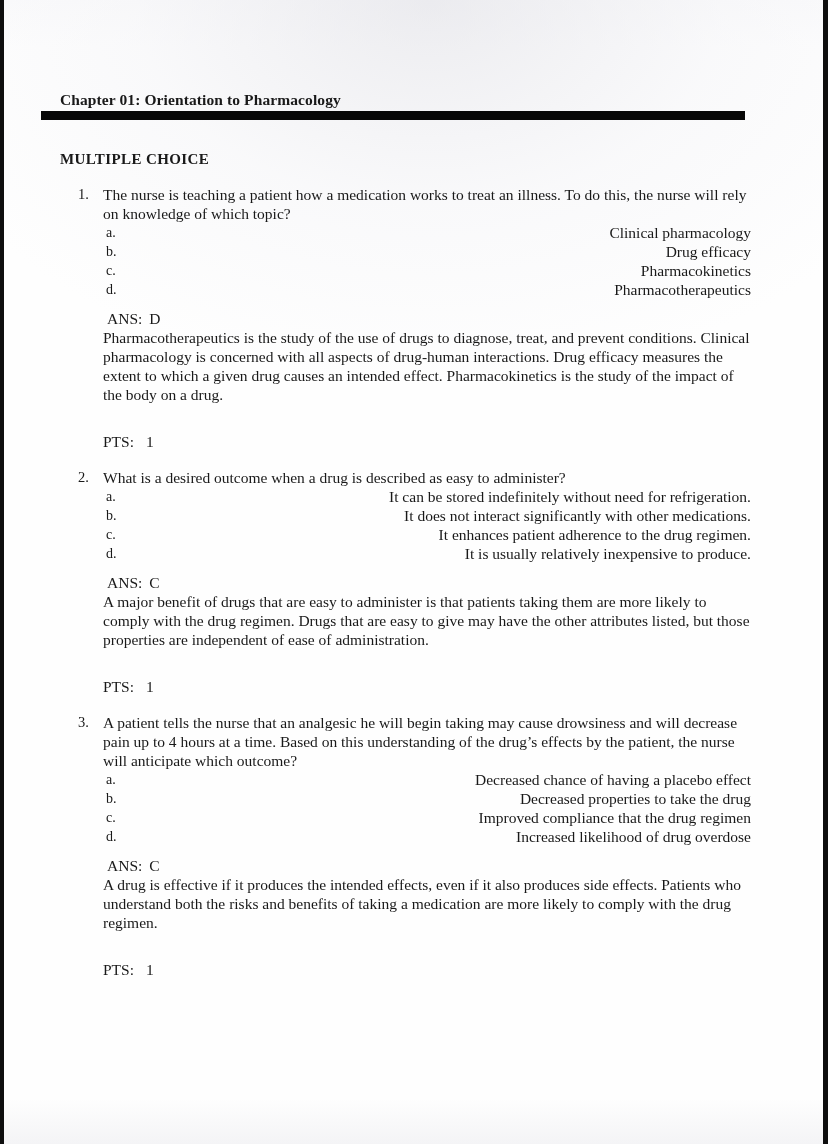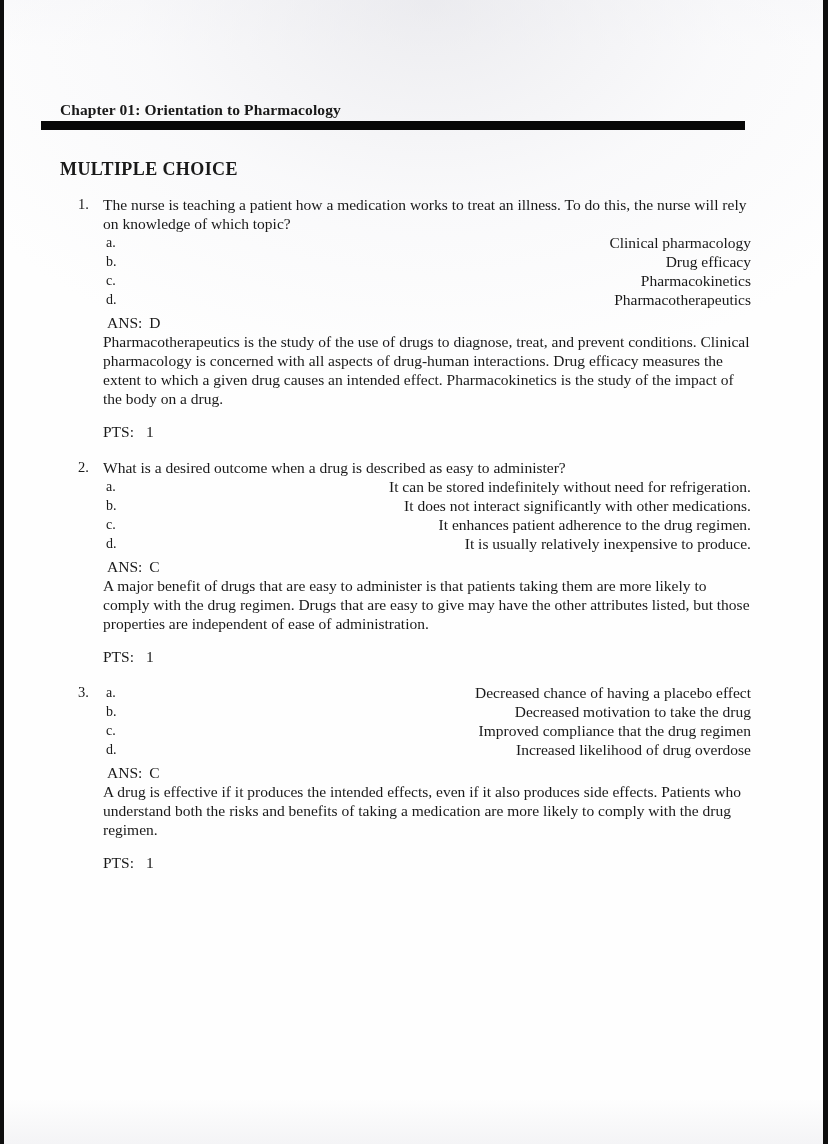--- a/index.html
+++ b/index.html
@@ -21,55 +21,54 @@
     position: absolute;
     left: 56px; top: 0; right: 70px;
     color: #191919;
     font-size: 15.5px;
     line-height: 19px;
   }
   .doc-header { padding-top: 90px; }
   .title-line {
     font-weight: bold;
     letter-spacing: 0.1px;
-    margin-top: 10px;
   }
   .title-line.underlined { text-decoration: underline; }
   .divider-bar {
     margin-left: -19px;
     margin-top: 2px;
     width: 704px;
     height: 9px;
     background: #070707;
   }
   .section-heading {
     margin-top: 30px;
     font-weight: bold;
-    font-size: 18px;
+    font-size: 15px;
     letter-spacing: 0.4px;
   }
   .questions { margin-top: 16px; }
   .question + .question { margin-top: 17px; }
   .q-row { display: flex; padding-left: 18px; }
   .q-num {
     flex: 0 0 25px;
     font-size: 14.5px;
   }
   .q-body { flex: 1 1 auto; max-width: 648px; }
   .q-text { }
   .option-row { display: flex; }
   .opt-letter {
     flex: 0 0 24px;
     padding-left: 3px;
     font-size: 14px;
   }
   .opt-text { flex: 1 1 auto; text-align: right; }
   .meta-line { white-space: nowrap; }
-  .meta-line.ans { margin-top: 4px; padding-left: 4px; }
-  .meta-line.pts { margin-top: 14px; }
+  .meta-line.ans { margin-top: 10px; padding-left: 4px; }
+  .meta-line.pts { margin-top: 28px; }
   .meta-value { margin-left: 7px; }
   .meta-line.pts .meta-value { margin-left: 12px; }
   .rationale { }
 </style>
 </head>
 <body>
 
 <div class="page">
   <div class="doc">
 
@@ -143,27 +142,28 @@
               <span class="meta-label">PTS:</span><span class="meta-value">1</span>
             </div>
           </div>
         </div>
       </div>
 
       <div class="question">
         <div class="q-row">
           <span class="q-num">3.</span>
           <div class="q-body">
+            <div class="q-text">A patient tells the nurse that an analgesic he will begin taking may cause drowsiness and will decrease pain up to 4 hours at a time. Based on this understanding of the drug’s effects by the patient, the nurse will anticipate which outcome?</div>
             <div class="option-row">
               <span class="opt-letter">a.</span>
               <span class="opt-text">Decreased chance of having a placebo effect</span>
             </div>
             <div class="option-row">
               <span class="opt-letter">b.</span>
-              <span class="opt-text">Decreased motivation to take the drug</span>
+              <span class="opt-text">Decreased properties to take the drug</span>
             </div>
             <div class="option-row">
               <span class="opt-letter">c.</span>
               <span class="opt-text">Improved compliance that the drug regimen</span>
             </div>
             <div class="option-row">
               <span class="opt-letter">d.</span>
               <span class="opt-text">Increased likelihood of drug overdose</span>
             </div>
             <div class="meta-line ans">

